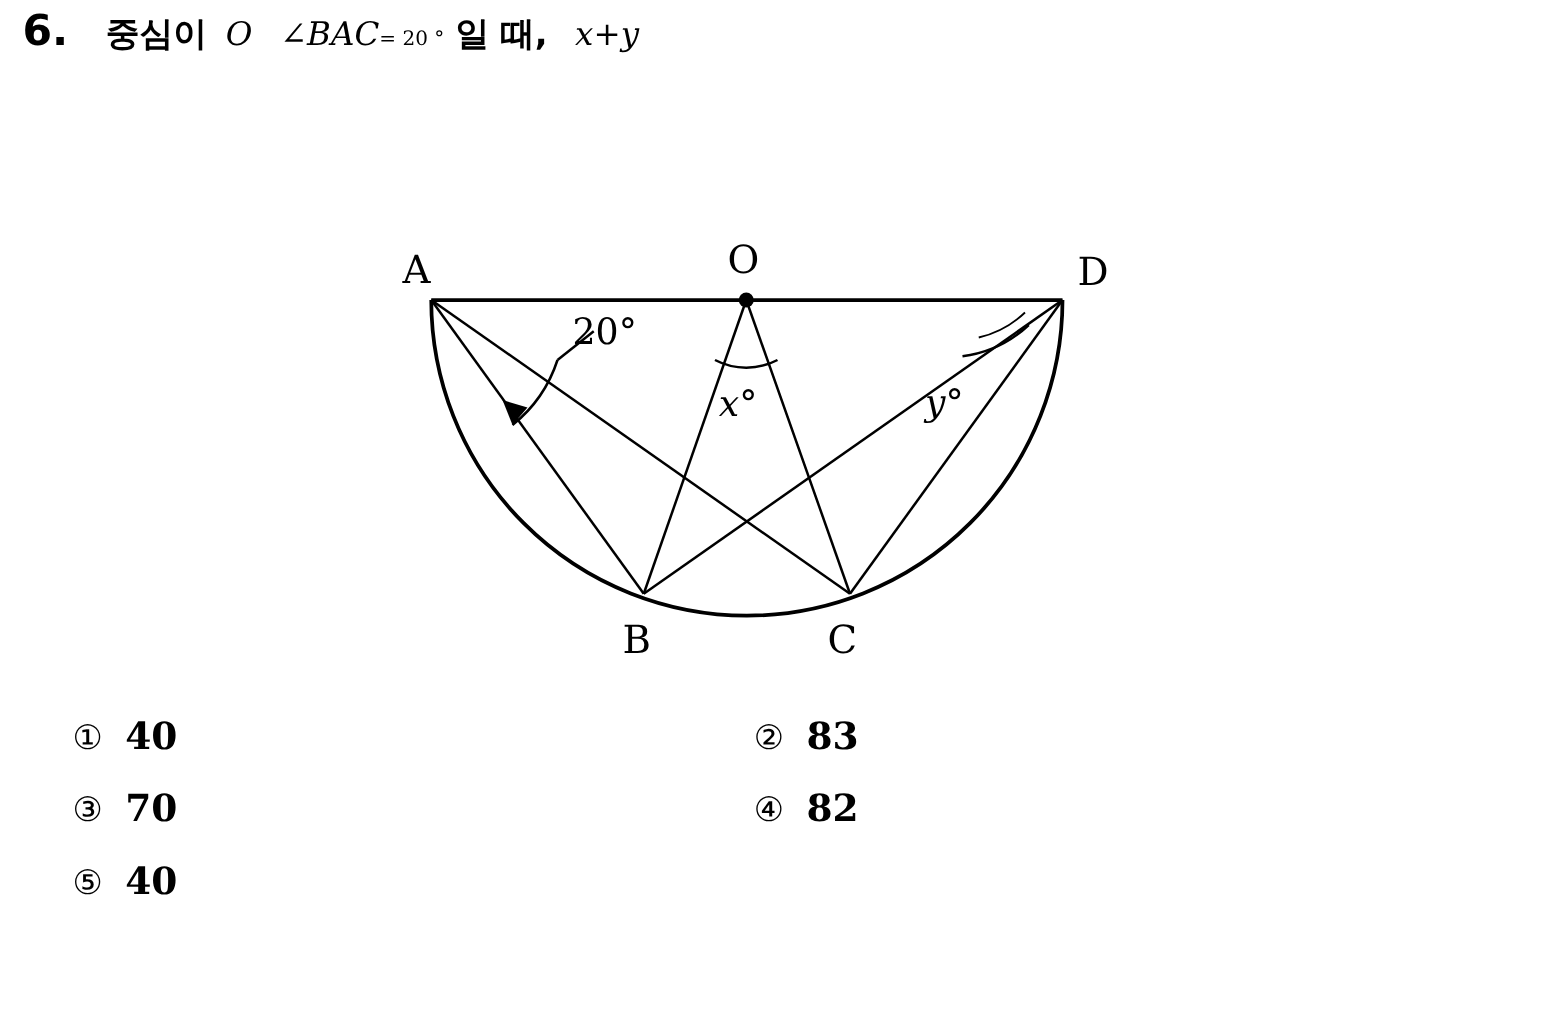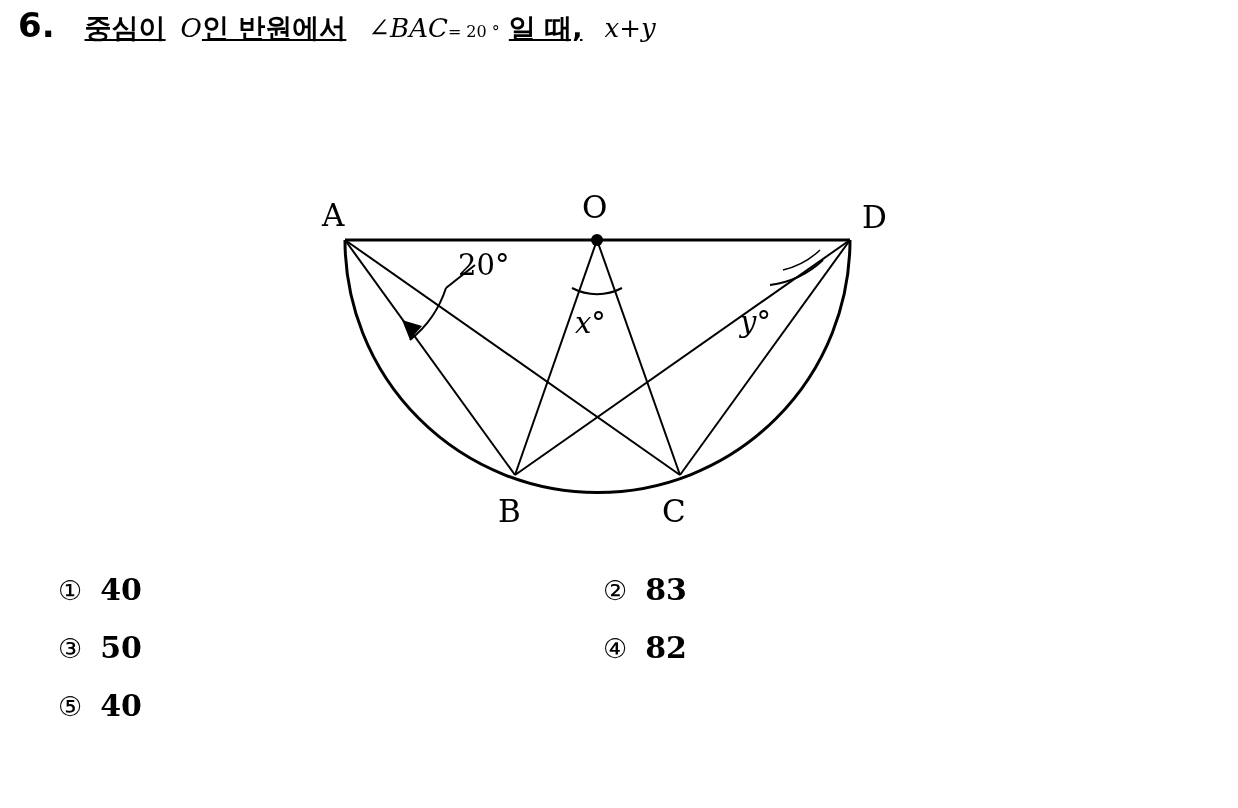--- a/index.html
+++ b/index.html
@@ -32,21 +32,20 @@
     font-family: "DejaVu Sans", sans-serif;
     font-weight: bold;
     font-size: 34px;
     line-height: 1;
     margin-right: 30px;
   }
   .q-korean {
     font-family: "DejaVu Sans", sans-serif;
     font-weight: bold;
     font-size: 27px;
-    text-decoration: underline;
   }
   .q-math {
     font-family: "DejaVu Serif", serif;
     font-style: italic;
     font-size: 26px;
   }
   .q-math-upright {
     font-family: "DejaVu Serif", serif;
     font-size: 16px;
   }
@@ -106,21 +105,20 @@
 </style>
 </head>
 <body>
 
 <div class="question-block">
   <div class="q-line1">
     <span class="q-number">6.</span>
     <span class="q-korean">중심이</span>
     <span class="sp-m"></span>
     <span class="q-math">O</span>
-    <span class="q-korean">인 반원에서</span>
     <span class="sp-l"></span>
     <span class="q-math">∠BAC</span>
     <span class="q-math-upright">= 20 °</span>
     <span class="sp-s"></span>
     <span class="q-korean">일 때,</span>
     <span class="sp-l"></span>
     <span class="q-math">x+y</span>
   </div>
 </div>
 
@@ -169,21 +167,21 @@
       <span class="choice-text">40</span>
     </div>
     <div class="choice">
       <span class="circ">②</span>
       <span class="choice-text">83</span>
     </div>
   </div>
   <div class="choice-row">
     <div class="choice choice-a">
       <span class="circ">③</span>
-      <span class="choice-text">50</span>
+      <span class="choice-text">70</span>
     </div>
     <div class="choice">
       <span class="circ">④</span>
       <span class="choice-text">82</span>
     </div>
   </div>
   <div class="choice-row">
     <div class="choice choice-a">
       <span class="circ">⑤</span>
       <span class="choice-text">40</span>

